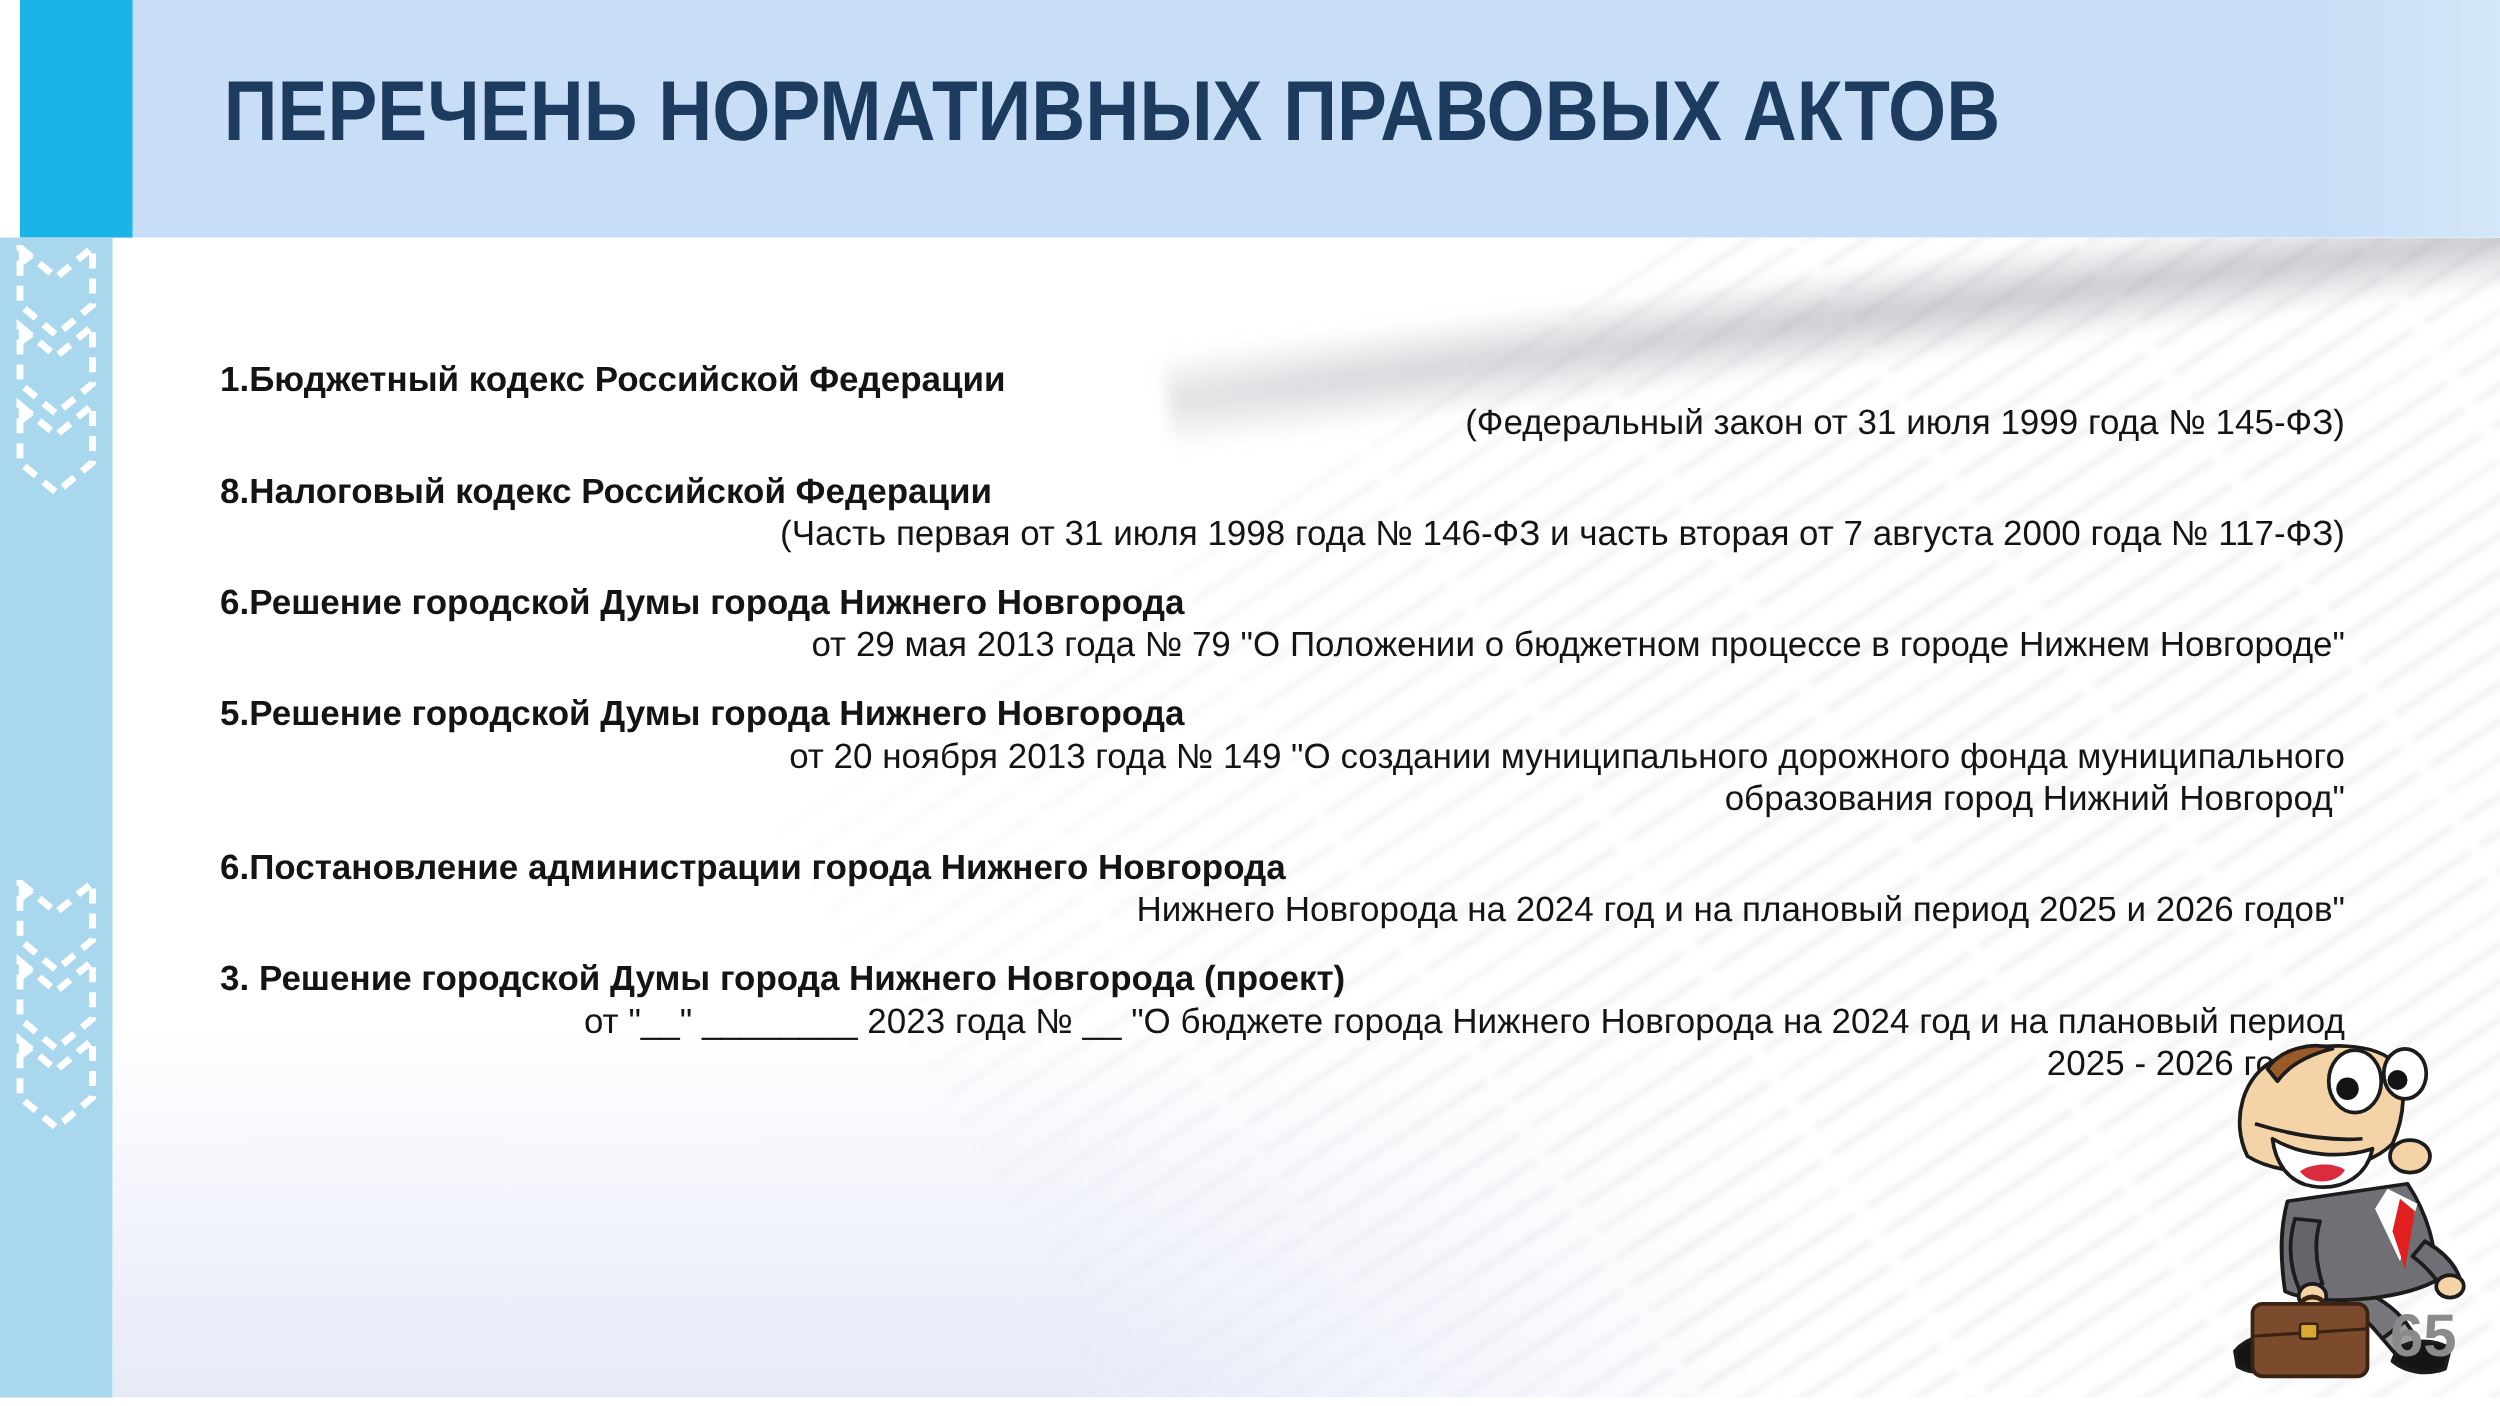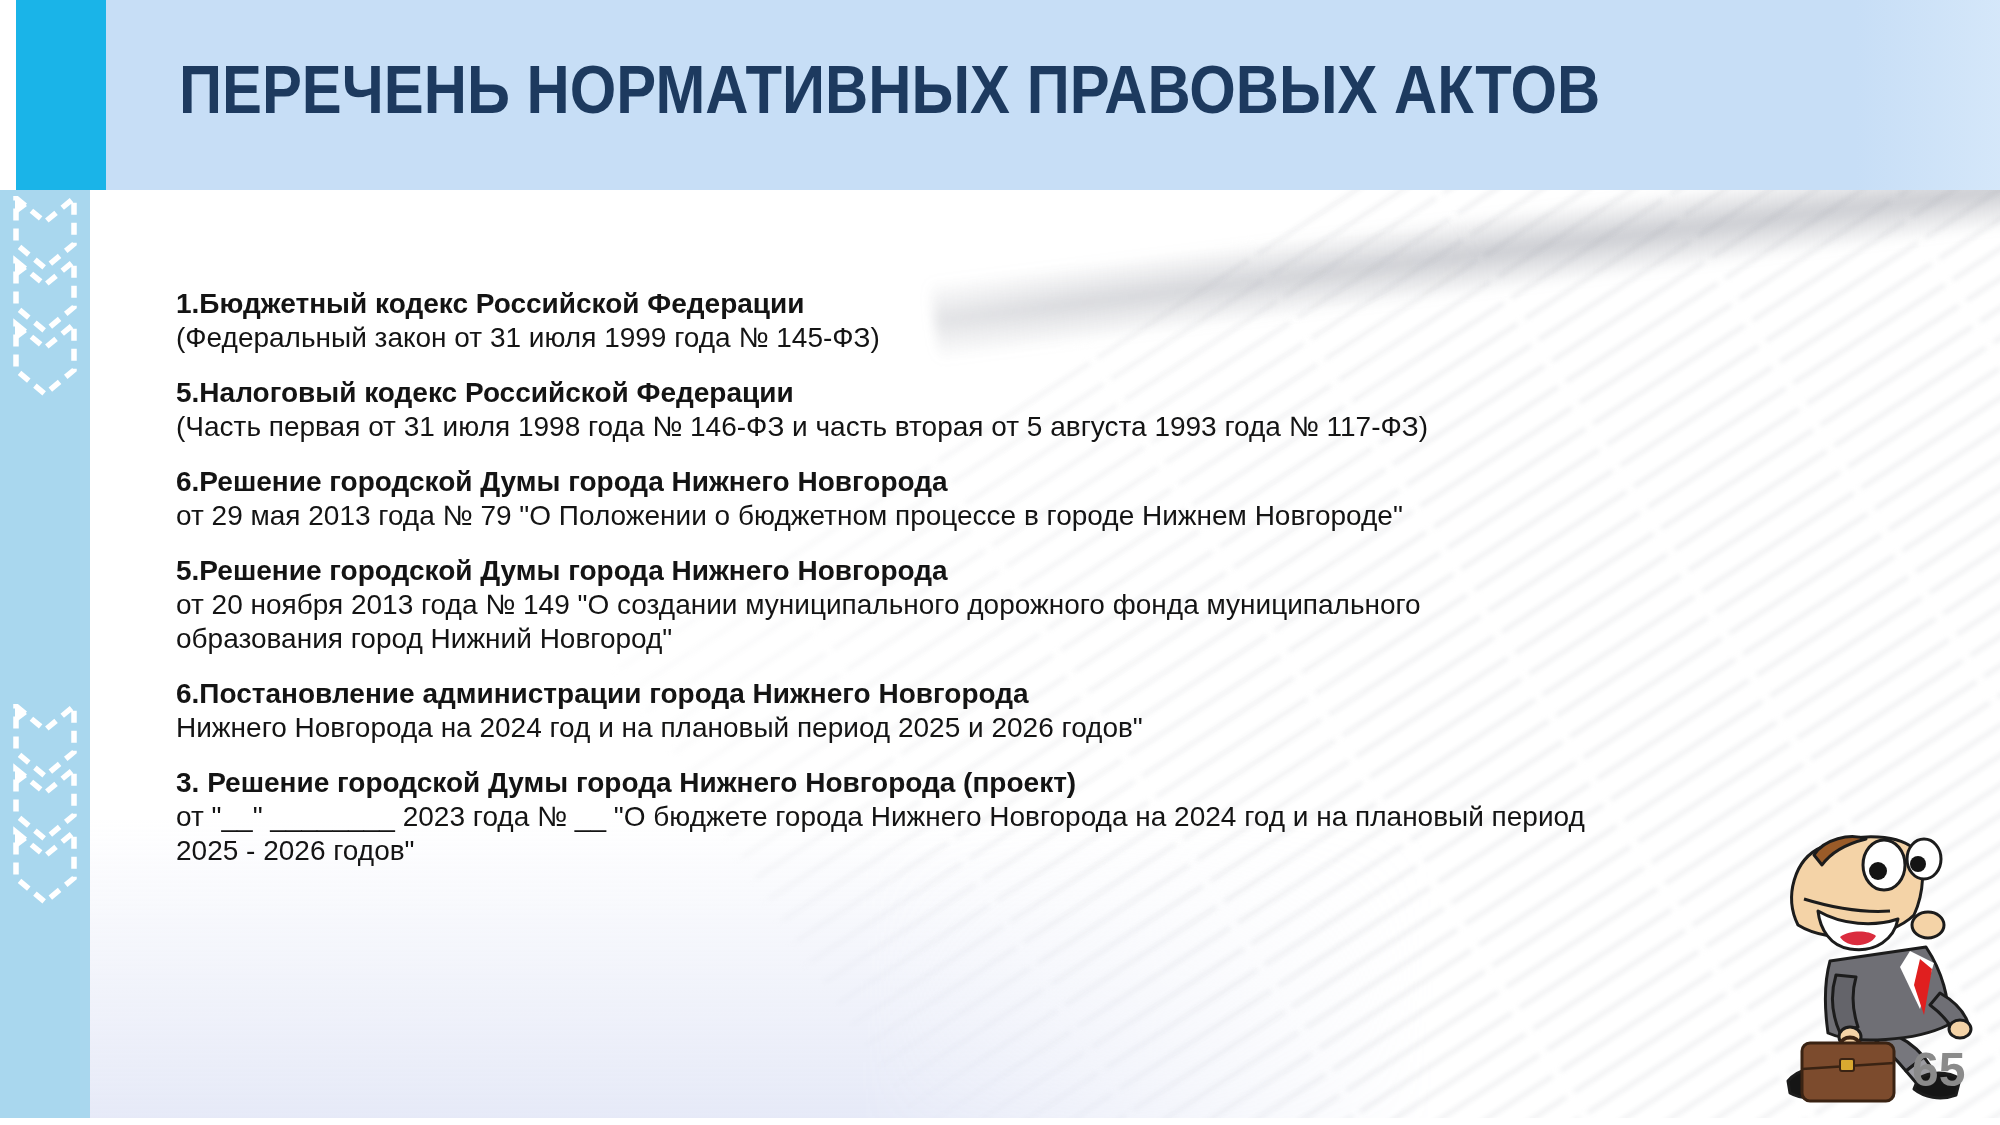--- a/index.html
+++ b/index.html
@@ -48,21 +48,21 @@
   .chev{position:absolute;left:12px;}
   .chev-top{top:6px;}
   .chev-bottom{top:514px;}
   
   .acts{
     position:absolute;left:176px;top:287px;width:1700px;
     color:var(--text,#141414);font-size:28px;line-height:34px;
   }
   .act{margin-bottom:21px;}
   .act-heading{font-weight:bold;white-space:nowrap;}
-  .act-line{white-space:nowrap;}
+  .act-line{white-space:nowrap;text-align:right;}
   
   .mascot{position:absolute;left:1778px;top:833px;width:198px;height:288px;z-index:5;}
   .page-number{
     position:absolute;left:1912px;top:1042px;z-index:6;
     font-size:48px;font-weight:bold;color:var(--page-number,#8a8a8a);
   }
 </style>
 </head>
 <body>
 
@@ -105,22 +105,22 @@
       </g>
     </svg>
   </div>
 
   <div class="acts">
     <div class="act">
       <div class="act-heading">1.Бюджетный кодекс Российской Федерации</div>
       <div class="act-line">(Федеральный закон от 31 июля 1999 года № 145-ФЗ)</div>
     </div>
     <div class="act">
-      <div class="act-heading">5.Налоговый кодекс Российской Федерации</div>
-      <div class="act-line">(Часть первая от 31 июля 1998 года № 146-ФЗ и часть вторая от 5 августа 1993 года № 117-ФЗ)</div>
+      <div class="act-heading">8.Налоговый кодекс Российской Федерации</div>
+      <div class="act-line">(Часть первая от 31 июля 1998 года № 146-ФЗ и часть вторая от 7 августа 2000 года № 117-ФЗ)</div>
     </div>
     <div class="act">
       <div class="act-heading">6.Решение городской Думы города Нижнего Новгорода</div>
       <div class="act-line">от 29 мая 2013 года № 79 "О Положении о бюджетном процессе в городе Нижнем Новгороде"</div>
     </div>
     <div class="act">
       <div class="act-heading">5.Решение городской Думы города Нижнего Новгорода</div>
       <div class="act-line">от 20 ноября 2013 года № 149 "О создании муниципального дорожного фонда муниципального</div>
       <div class="act-line">образования город Нижний Новгород"</div>
     </div>

